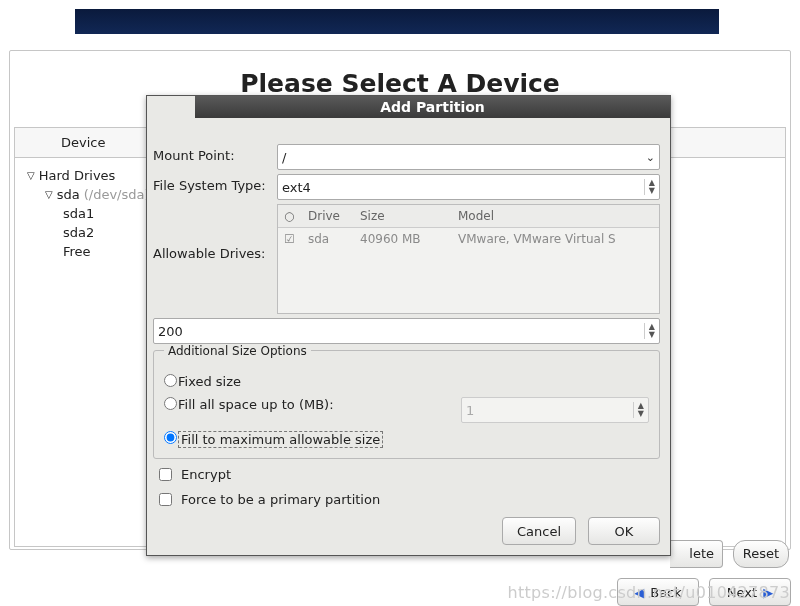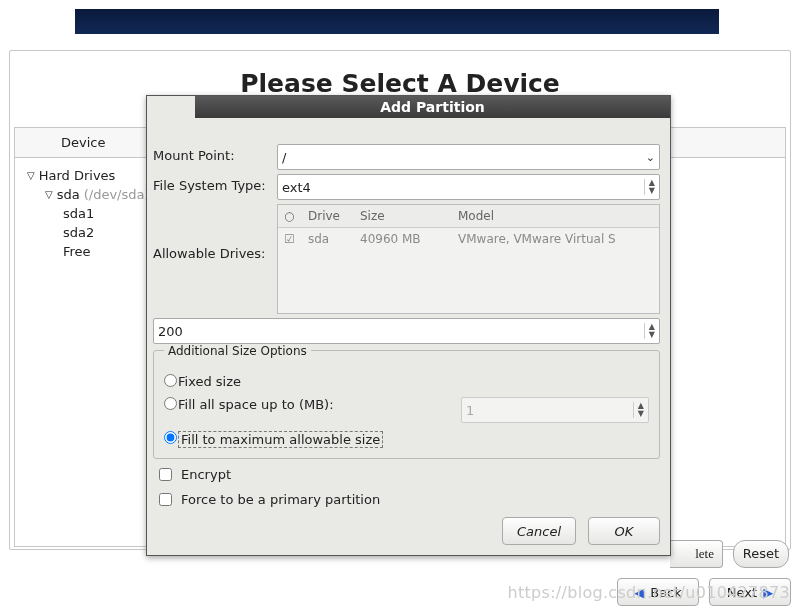--- a/index.html
+++ b/index.html
@@ -136,29 +136,29 @@
   .btn {
     display:inline-flex; align-items:center; justify-content:center;
     height:28px;
     min-width:72px;
     padding:0 14px;
     border:1px solid #aaa;
     border-radius:4px;
     background: linear-gradient(#fefefe,#e6e6e4);
     cursor:pointer;
   }
-  .dialog-buttons { display:flex; justify-content:flex-end; gap:12px; margin-top:8px;font-style:italic; }
+  .dialog-buttons { display:flex; justify-content:flex-end; gap:12px; margin-top:8px; }
   
   .under-btn {
     position:absolute;
     height:28px;
   }
   .under-delete { left:670px; top:540px; width:53px; text-align:right; padding-right:8px;
     border:1px solid #aaa; border-left:0; border-radius:0 4px 4px 0;
-    background:linear-gradient(#fefefe,#e6e6e4); line-height:26px;font-family:Liberation Serif, serif; }
+    background:linear-gradient(#fefefe,#e6e6e4); line-height:26px; }
   .under-reset { left:733px; top:540px; width:56px;
     border:1px solid #aaa; border-radius:12px;
     background:linear-gradient(#fefefe,#e6e6e4);
     text-align:center; line-height:26px; }
   .nav { position:absolute; left:0; top:578px; width:800px; height:28px; }
   .nav .btn { position:absolute; width:82px; }
   .nav-back { left:617px; }
   .nav-next { left:709px; }
   .nav-icon { font-weight:bold; margin-right:6px; }
   .nav-icon-r { font-weight:bold; margin-left:6px; }

